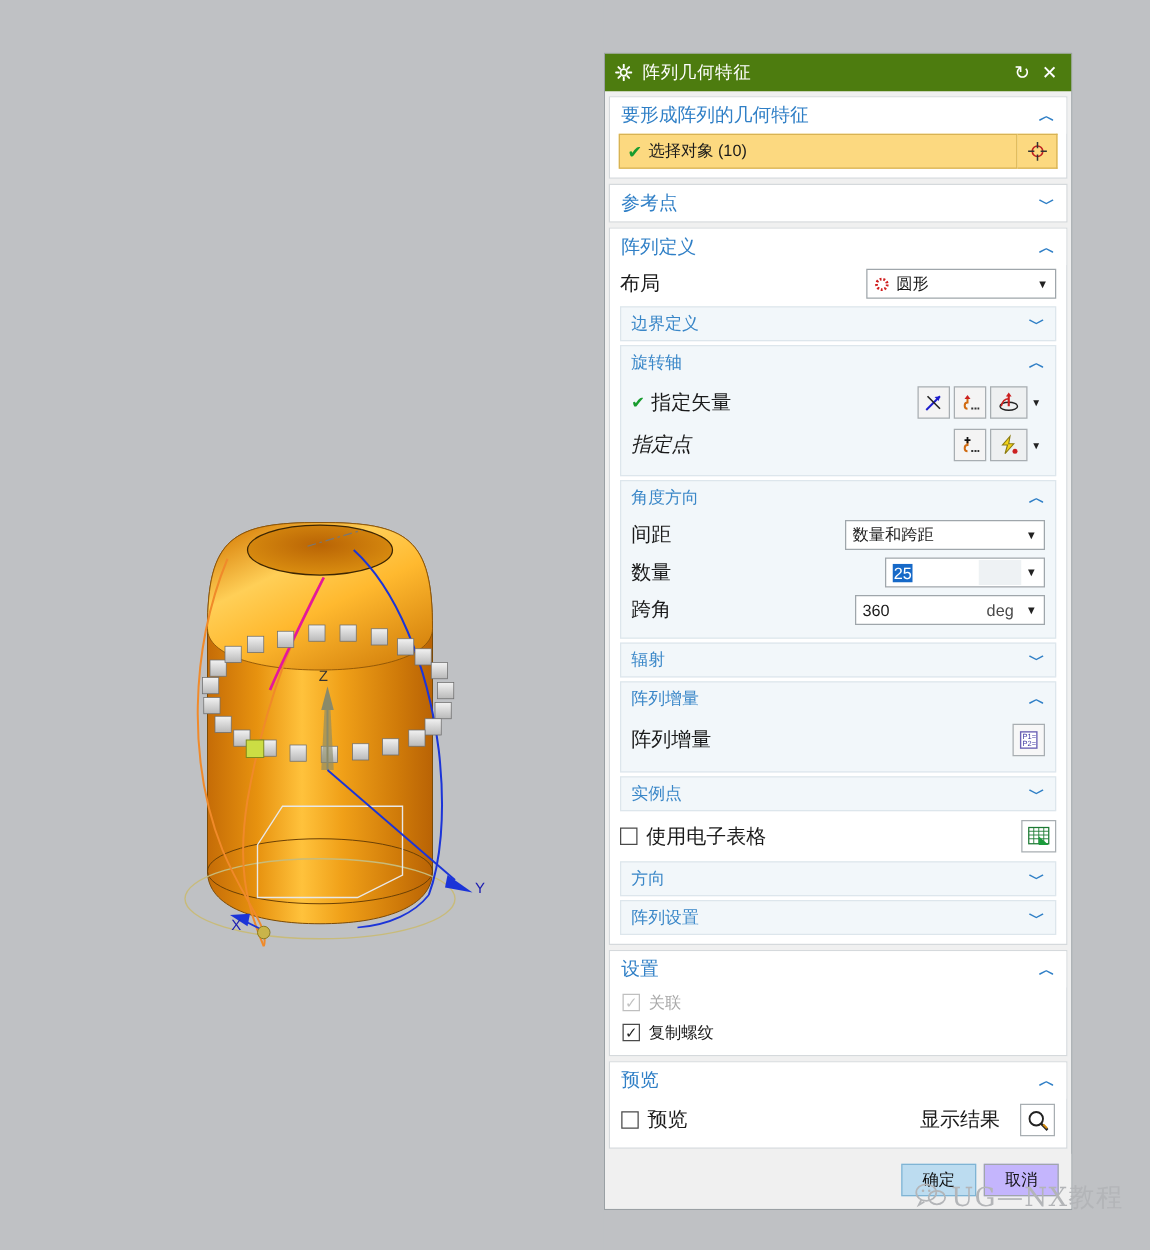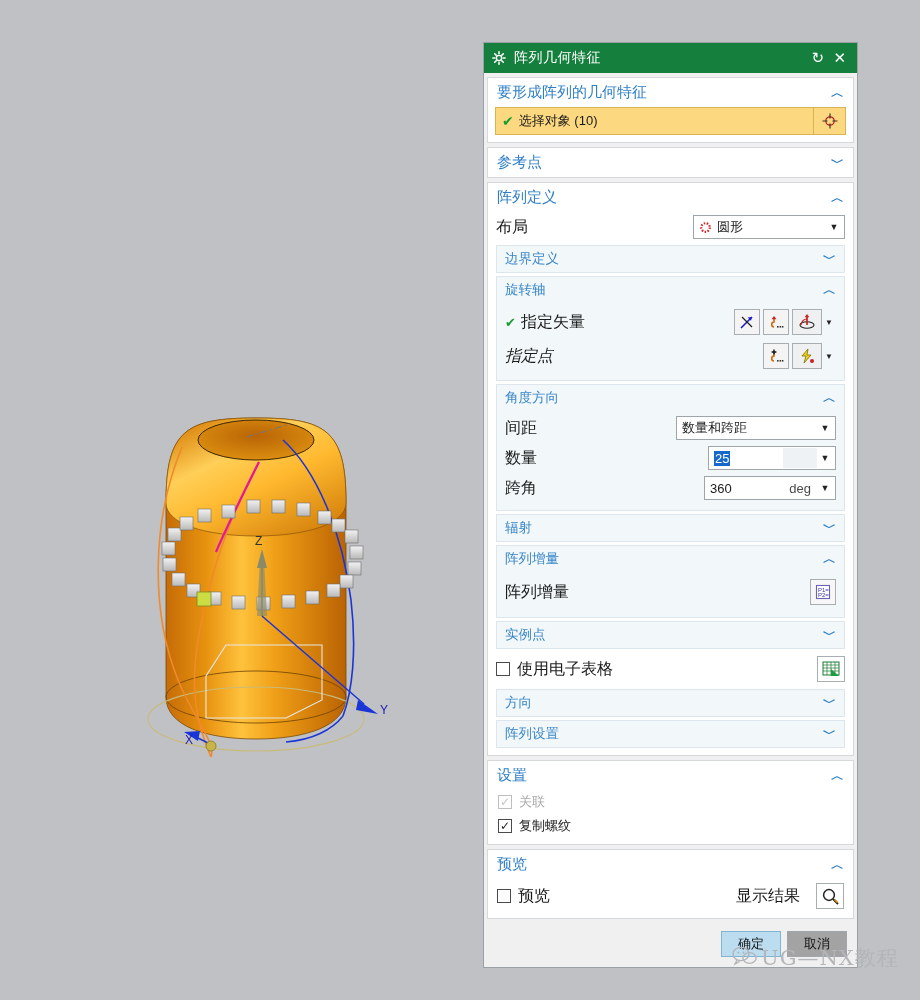--- a/index.html
+++ b/index.html
@@ -18,21 +18,21 @@
 
   
   #dialog {
     position:absolute; left:483px; top:42px; width:375px;
     background:#f0f0f0;
     border:1px solid #9aa0a4;
     font-size:13px;
     color:#1a1a1a;
   }
   .titlebar {
-    height:30px; background:#15803d; color:#ffffff;
+    height:30px; background:#4d7c0f; color:#ffffff;
     display:flex; align-items:center; padding:0 6px 0 8px;
     font-size:14px; letter-spacing:.5px;
   }
   .titlebar .t-title { flex:1; margin-left:8px; font-size:14px; }
   .titlebar .t-btn { width:22px; height:22px; display:flex; align-items:center; justify-content:center;
      font-size:15px; color:#ffffff; cursor:pointer; }
 
   .panel { background:#ffffff; border:1px solid #d5d9dc; margin:4px 3px; }
 
   .sec-head {
@@ -93,21 +93,21 @@
        display:inline-flex; align-items:center; justify-content:center; margin-right:7px;
        font-size:12px; color:#222; line-height:1; flex:none; }
   .cb.disabled { border-color:#bfbfbf; color:#c2c2c2; }
   .cb-row { display:flex; align-items:center; padding:3px 10px; font-size:13px; }
   .cb-row.disabled { color:#a9a9a9; }
 
   
   .btnbar { display:flex; justify-content:flex-end; padding:8px 10px 10px 10px; gap:6px; background:#f0f0f0; }
   .btn {
     min-width:60px; height:26px; padding:0 14px; font-size:13px;
-    border:1px solid #a0a6ab; background:#a3a3a3; color:#111;
+    border:1px solid #a0a6ab; background:#c4b5fd; color:#111;
     display:flex; align-items:center; justify-content:center; cursor:pointer;
   }
   .btn.primary { background:#bcdcf0; border-color:#7fb4d4; }
 
   
   #watermark {
     position:absolute; left:732px; top:944px;
     display:flex; align-items:center; gap:3px;
     color:#b3b5b8; font-size:21px; font-family:"DejaVu Serif", serif;
     letter-spacing:1px; pointer-events:none;
@@ -369,21 +369,21 @@
         <div class="row" style="padding:3px 0;">
           <span class="lbl flex">数量</span>
           <div class="combo" style="width:128px;">
             <span class="cv"><span class="num-sel">25</span></span>
             <span style="width:34px;height:20px;background:#eef2f4;display:block;"></span>
             <span class="arr">▼</span>
           </div>
         </div>
         <div class="row" style="padding:3px 0;">
           <span class="lbl flex">跨角</span>
-          <div class="combo" style="width:132px;">
+          <div class="combo" style="width:152px;">
             <span class="cv">360</span>
             <span class="unit">deg</span>
             <span class="arr">▼</span>
           </div>
         </div>
       </div>
     </div>
 
     <div class="sub">
       <div class="sec-head">

